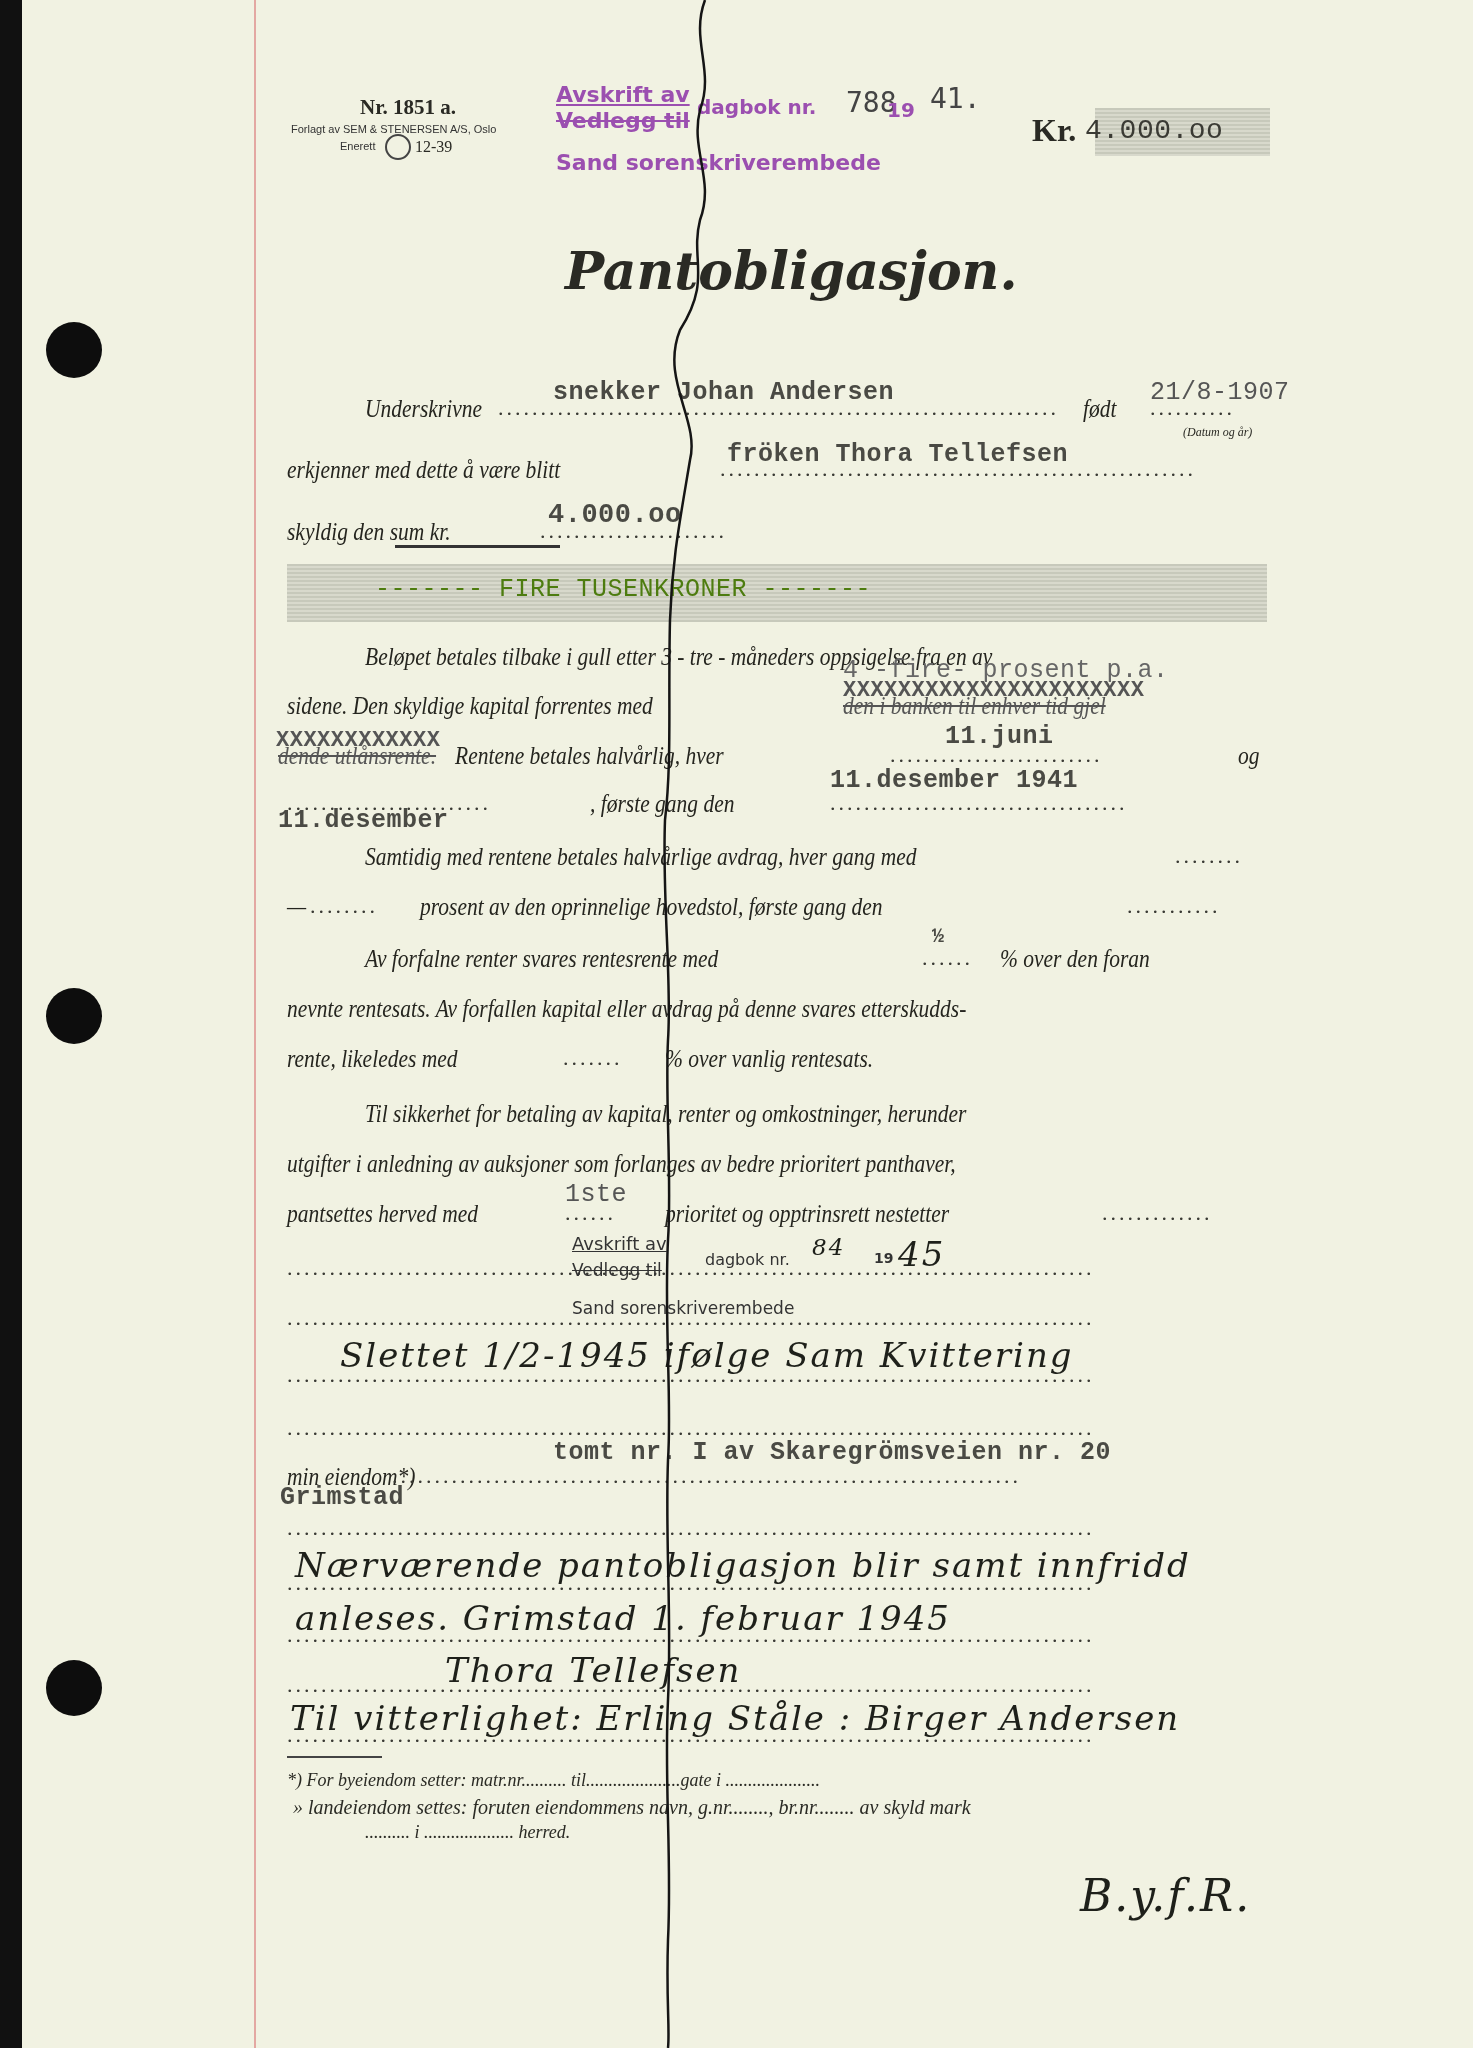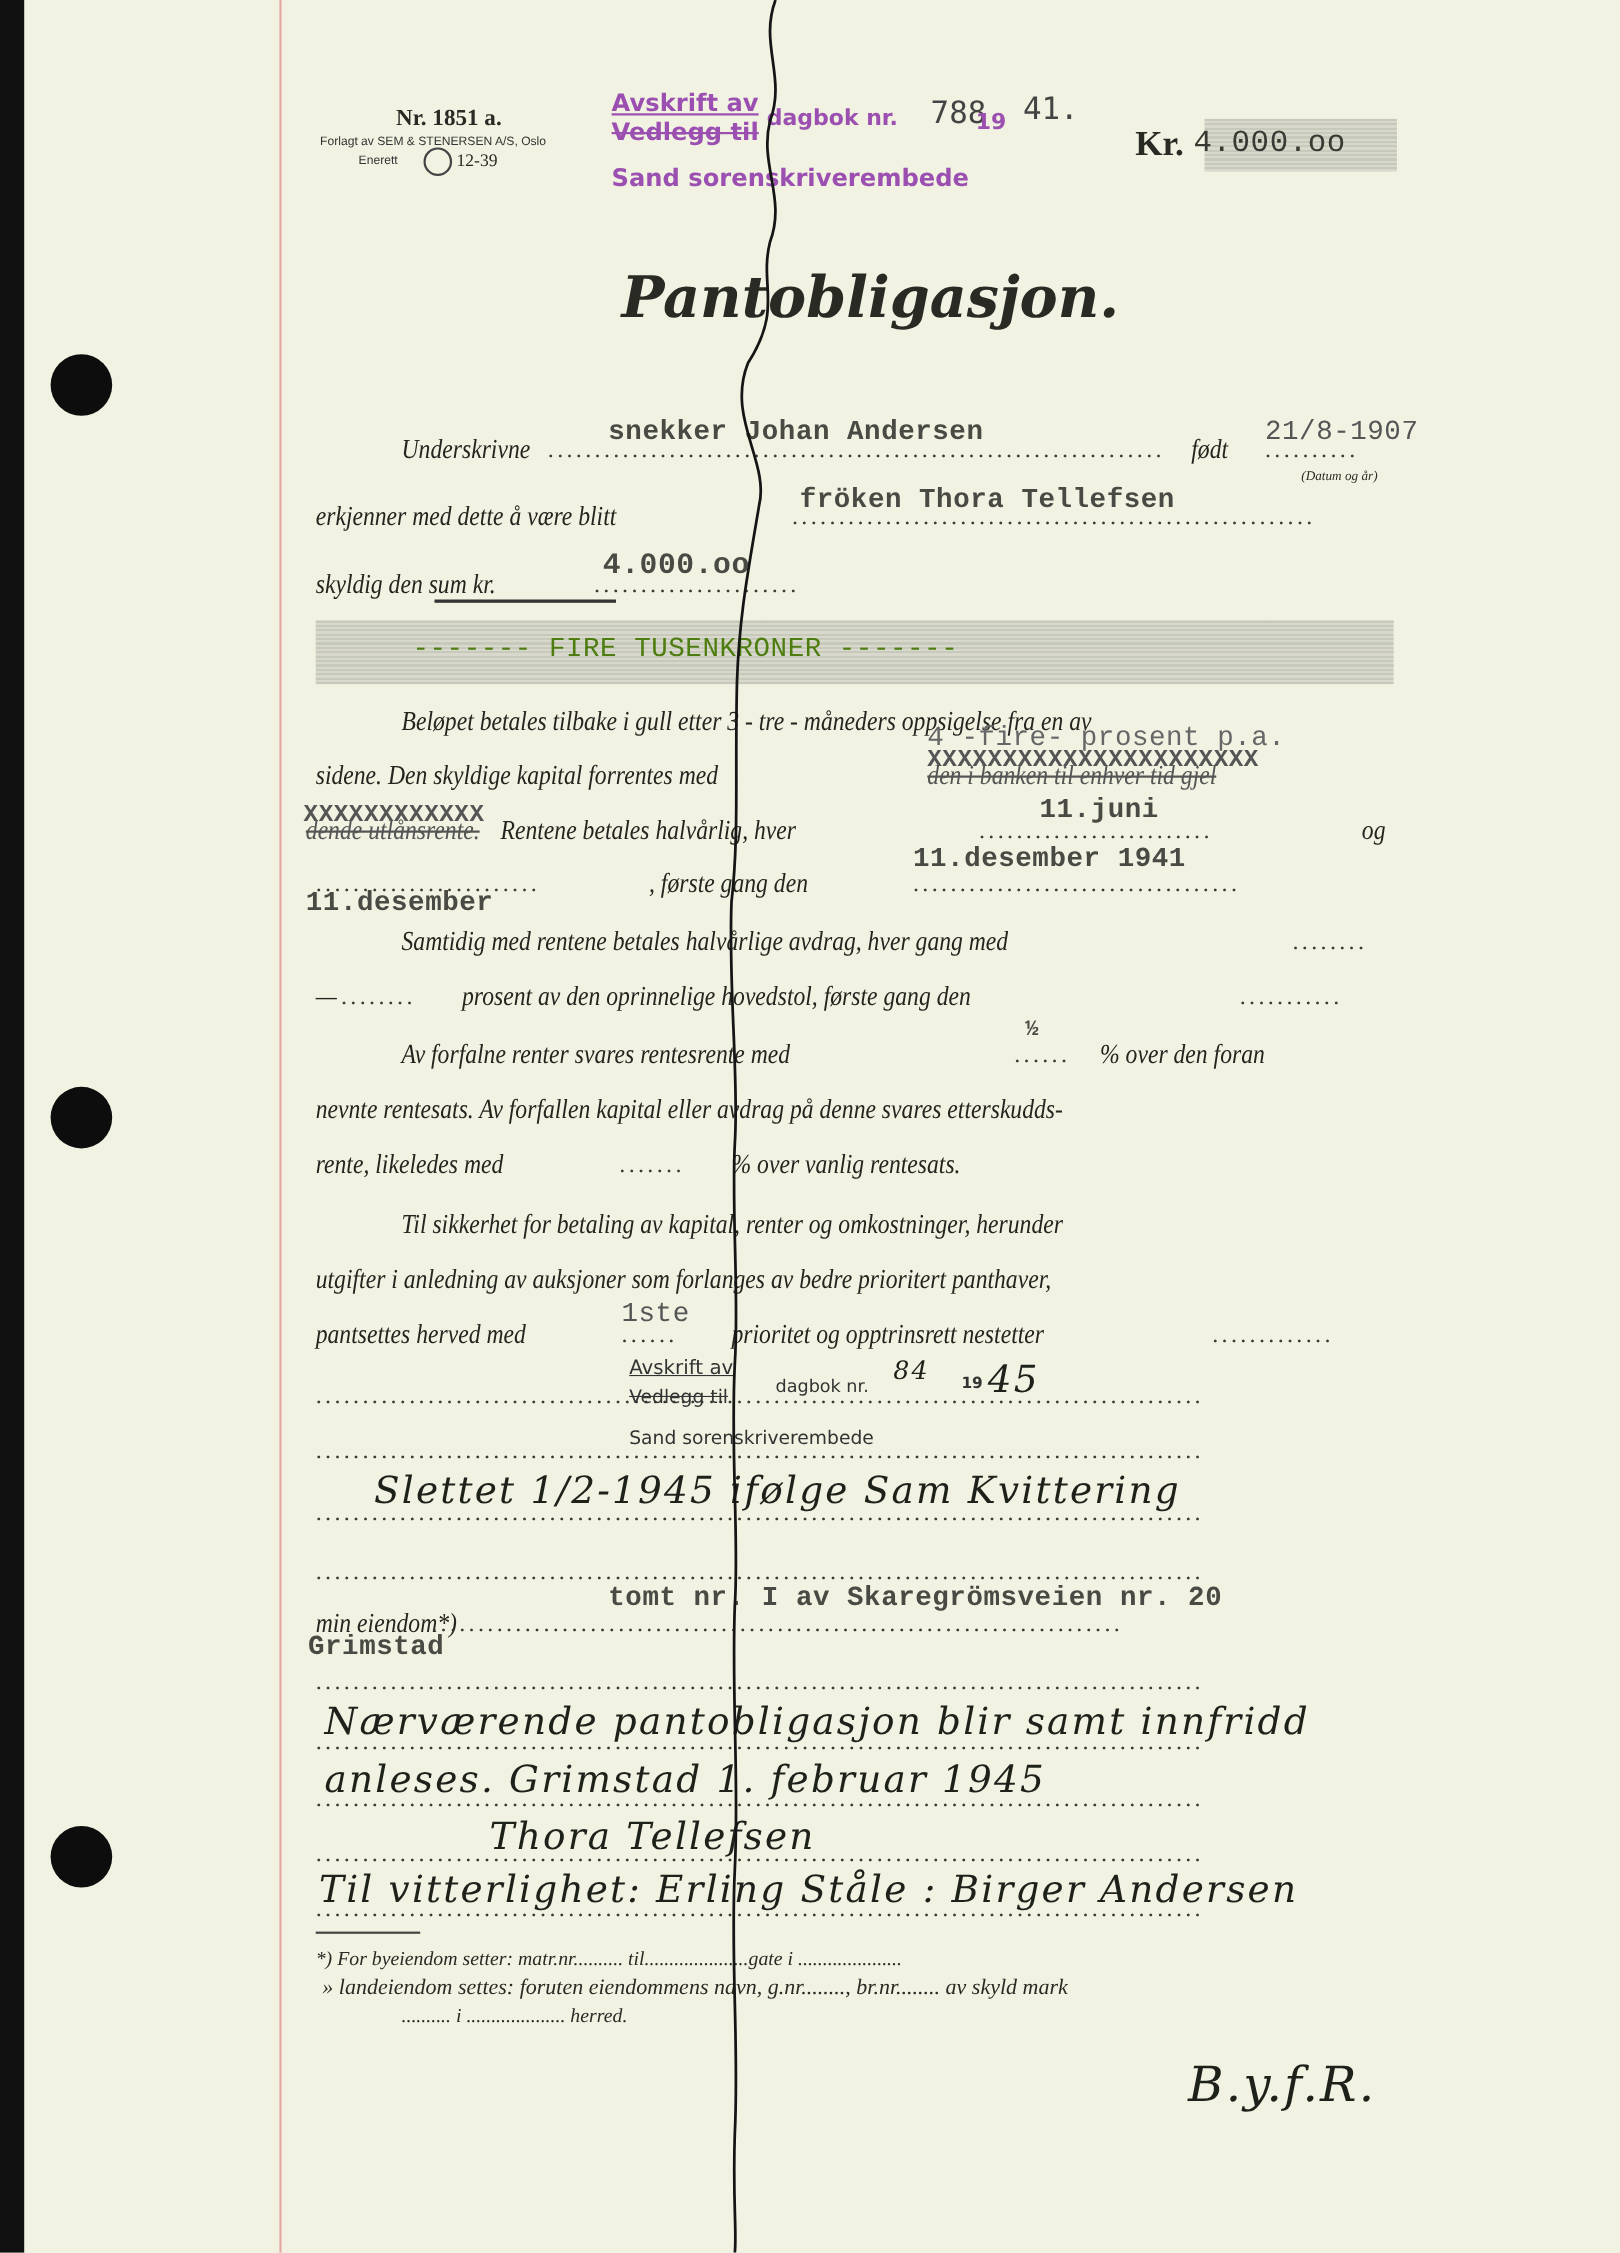--- a/index.html
+++ b/index.html
@@ -29,21 +29,21 @@
 <body>
 
 <div class="left-edge"></div>
 <div class="margin-line"></div>
 <div class="hole" style="top:322px"></div>
 <div class="hole" style="top:988px"></div>
 <div class="hole" style="top:1660px"></div>
 
 <div class="abs" style="left:360px;top:95px;font-family:'Liberation Serif',serif;font-weight:bold;font-size:21px;">Nr. 1851 a.</div>
 <div class="abs small-print" style="left:291px;top:123px;">Forlagt av SEM &amp; STENERSEN A/S, Oslo</div>
-<div class="abs small-print" style="left:326px;top:140px;text-align:center;">Enerett</div>
+<div class="abs small-print" style="left:340px;top:140px;text-align:center;">Enerett</div>
 <div class="abs" style="left:415px;top:138px;font-family:'Liberation Serif',serif;font-size:16px;">12-39</div>
 <div class="abs" style="left:385px;top:134px;width:26px;height:26px;border:2px solid #444;border-radius:50%;"></div>
 
 <div class="abs stamp" style="left:556px;top:82px;text-decoration:underline;">Avskrift av</div>
 <div class="abs stamp" style="left:556px;top:108px;text-decoration:line-through;">Vedlegg til</div>
 <div class="abs stamp" style="left:697px;top:95px;font-size:20px;">dagbok nr.</div>
 <div class="abs" style="left:846px;top:86px;font-family:'DejaVu Sans Mono',monospace;font-size:28px;color:#444;">788</div>
 <div class="abs stamp" style="left:887px;top:98px;font-size:20px;">19</div>
 <div class="abs" style="left:930px;top:82px;font-family:'DejaVu Sans Mono',monospace;font-size:28px;color:#444;">41.</div>
 <div class="abs stamp" style="left:556px;top:150px;">Sand sorenskriverembede</div>

